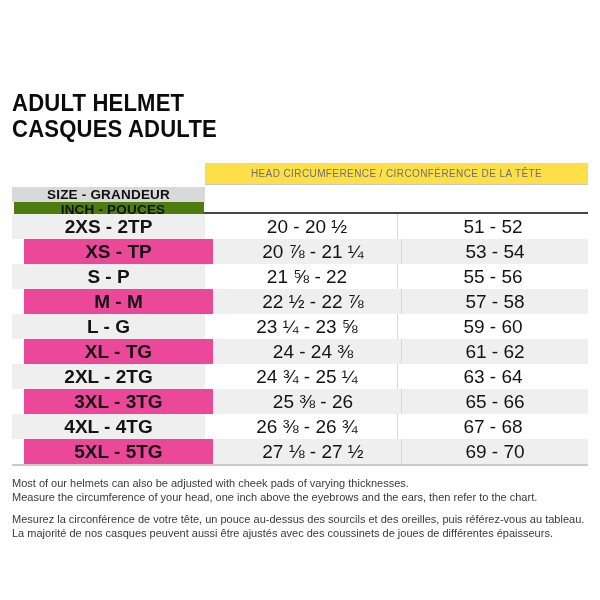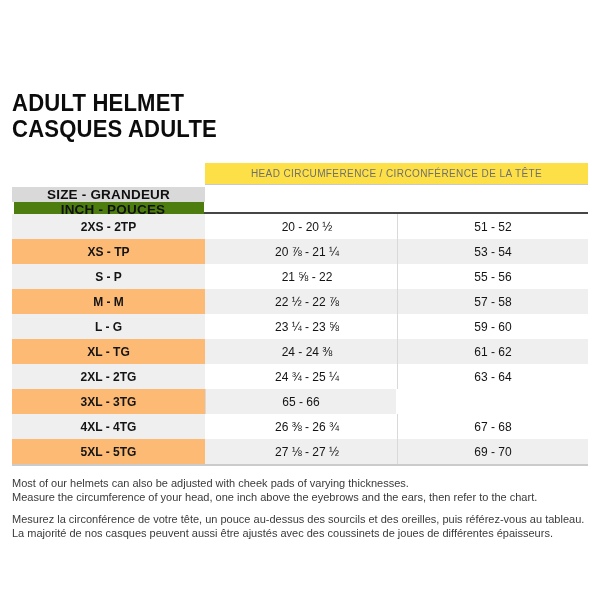--- a/index.html
+++ b/index.html
@@ -67,32 +67,32 @@
   }
   .th.c-size { width: 193px; background: #d9d9d9; }
   .th.c-inch { width: 192px; background: #4d7c0f; border-left: 2px solid #ffffff; padding-left: 8px; }
   .th.c-cm   { width: 191px; background: #e7e7e7; border-left: 2px solid #ffffff; }
 
   .tr { display: flex; height: 25px; }
   .td {
     display: flex;
     align-items: center;
     justify-content: center;
-    font-size: 12px;
+    font-size: 19px;
     color: #141414;
     box-sizing: border-box;
     white-space: nowrap;
   }
   .td.c-size { width: 193px; font-weight: 700; }
   .td.c-inch { width: 192px; padding-left: 12px; }
   .td.c-cm   { width: 191px; border-left: 1px solid #d9d9d9; }
 
   .tr.odd  .c-size { background: #efefef; }
   .tr.odd  .c-inch, .tr.odd  .c-cm { background: #ffffff; }
-  .tr.even .c-size { background: #fdba74; }
+  .tr.even .c-size { background: #ec4899; margin-left: 12px; }
   .tr.even .c-inch, .tr.even .c-cm { background: #efefef; }
 
   .table-bottom { height: 2px; background: #cbcbcb; }
 
   
   .footer {
     position: absolute;
     left: 12px;
     top: 477px;
     width: 578px;
@@ -156,20 +156,21 @@
       <div class="td c-inch">24 - 24 ⅜</div>
       <div class="td c-cm">61 - 62</div>
     </div>
     <div class="tr odd">
       <div class="td c-size">2XL - 2TG</div>
       <div class="td c-inch">24 ¾ - 25 ¼</div>
       <div class="td c-cm">63 - 64</div>
     </div>
     <div class="tr even">
       <div class="td c-size">3XL - 3TG</div>
+      <div class="td c-inch">25 ⅜ - 26</div>
       <div class="td c-cm">65 - 66</div>
     </div>
     <div class="tr odd">
       <div class="td c-size">4XL - 4TG</div>
       <div class="td c-inch">26 ⅜ - 26 ¾</div>
       <div class="td c-cm">67 - 68</div>
     </div>
     <div class="tr even">
       <div class="td c-size">5XL - 5TG</div>
       <div class="td c-inch">27 ⅛ - 27 ½</div>

